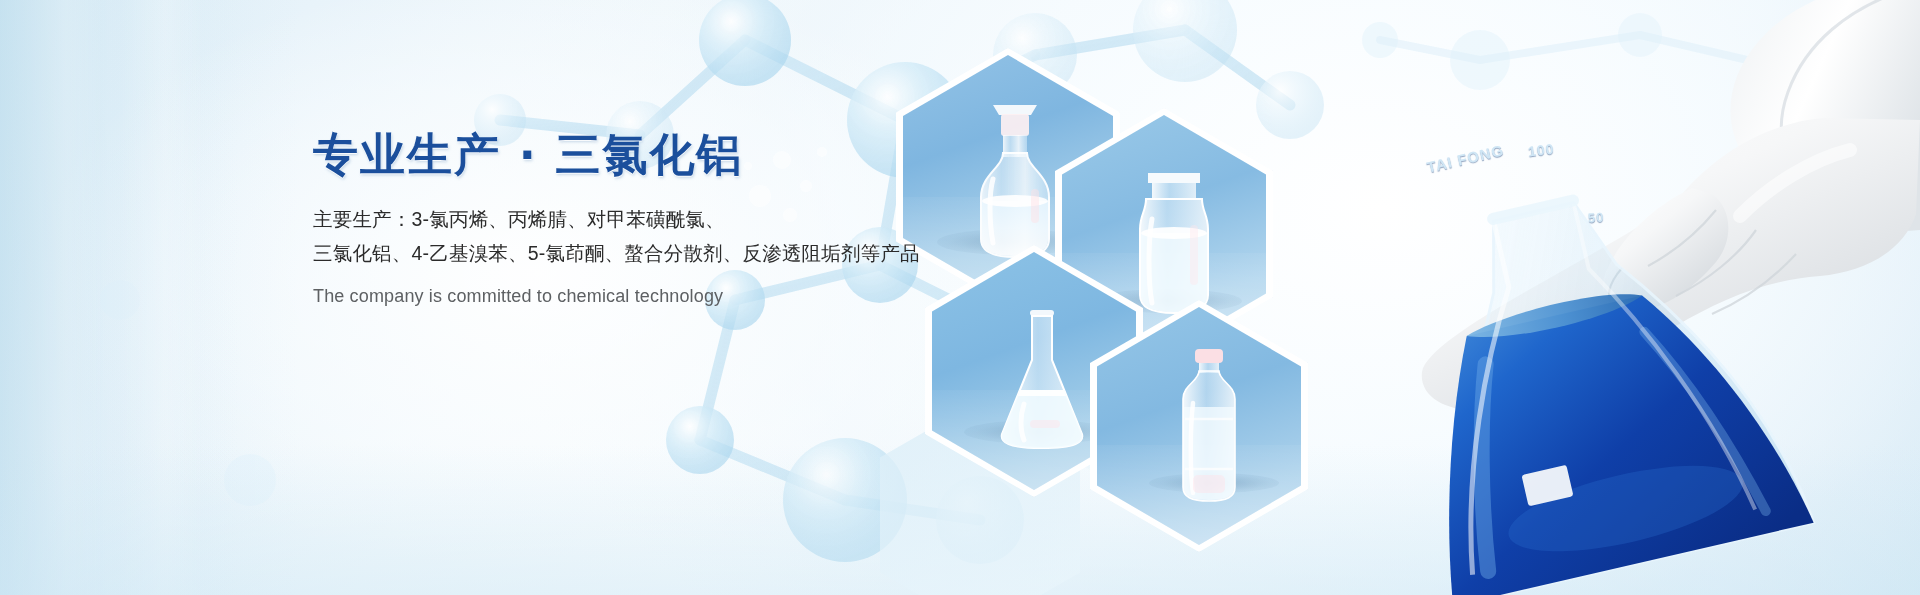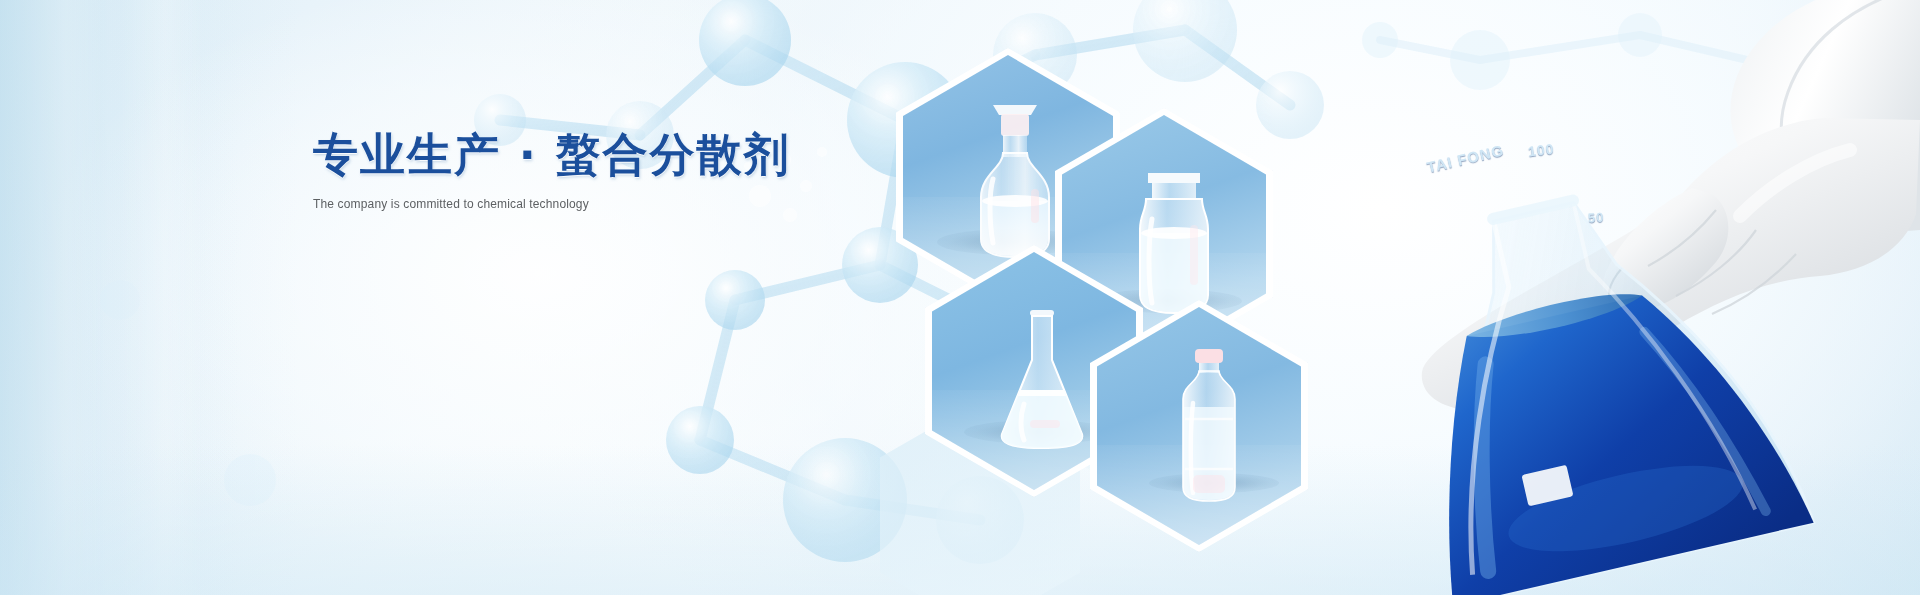--- a/index.html
+++ b/index.html
@@ -79,21 +79,21 @@
     color:#2b2b2b;
     font-size:19.5px;
     line-height:32px;
     letter-spacing:0.2px;
     white-space:nowrap;
   }
   .cn-lines div { margin-bottom:2px; }
   .en-lines {
     margin-top:16px;
     color:#5d6063;
-    font-size:12px;
+    font-size:18px;
     line-height:22px;
     letter-spacing:0.15px;
     white-space:nowrap;
   }
   .en-lines .en2 { padding-left:5px; }
 
   
   .hex {
     position:absolute;
     z-index:4;
@@ -410,19 +410,23 @@
       </g>
     </svg>
 
     
     <span class="flask-mark fm-brand" style="left:266px; top:150px;">TAI FONG</span>
     <span class="flask-mark fm-100" style="left:368px; top:142px;">100</span>
     <span class="flask-mark fm-50" style="left:428px; top:210px;">50</span>
   </div>
 
   <div class="text-block">
-    <div class="headline">专业生产 · 螯合分散剂</div>
+    <div class="headline">专业生产 · 三氯化铝</div>
+    <div class="cn-lines">
+      <div>主要生产：3-氯丙烯、丙烯腈、对甲苯磺酰氯、</div>
+      <div>三氯化铝、4-乙基溴苯、5-氯茚酮、螯合分散剂、反渗透阻垢剂等产品</div>
+    </div>
     <div class="en-lines">
       <div class="en1">The company is committed to chemical technology</div>
     </div>
   </div>
 
 </div>
 
 </body></html>

